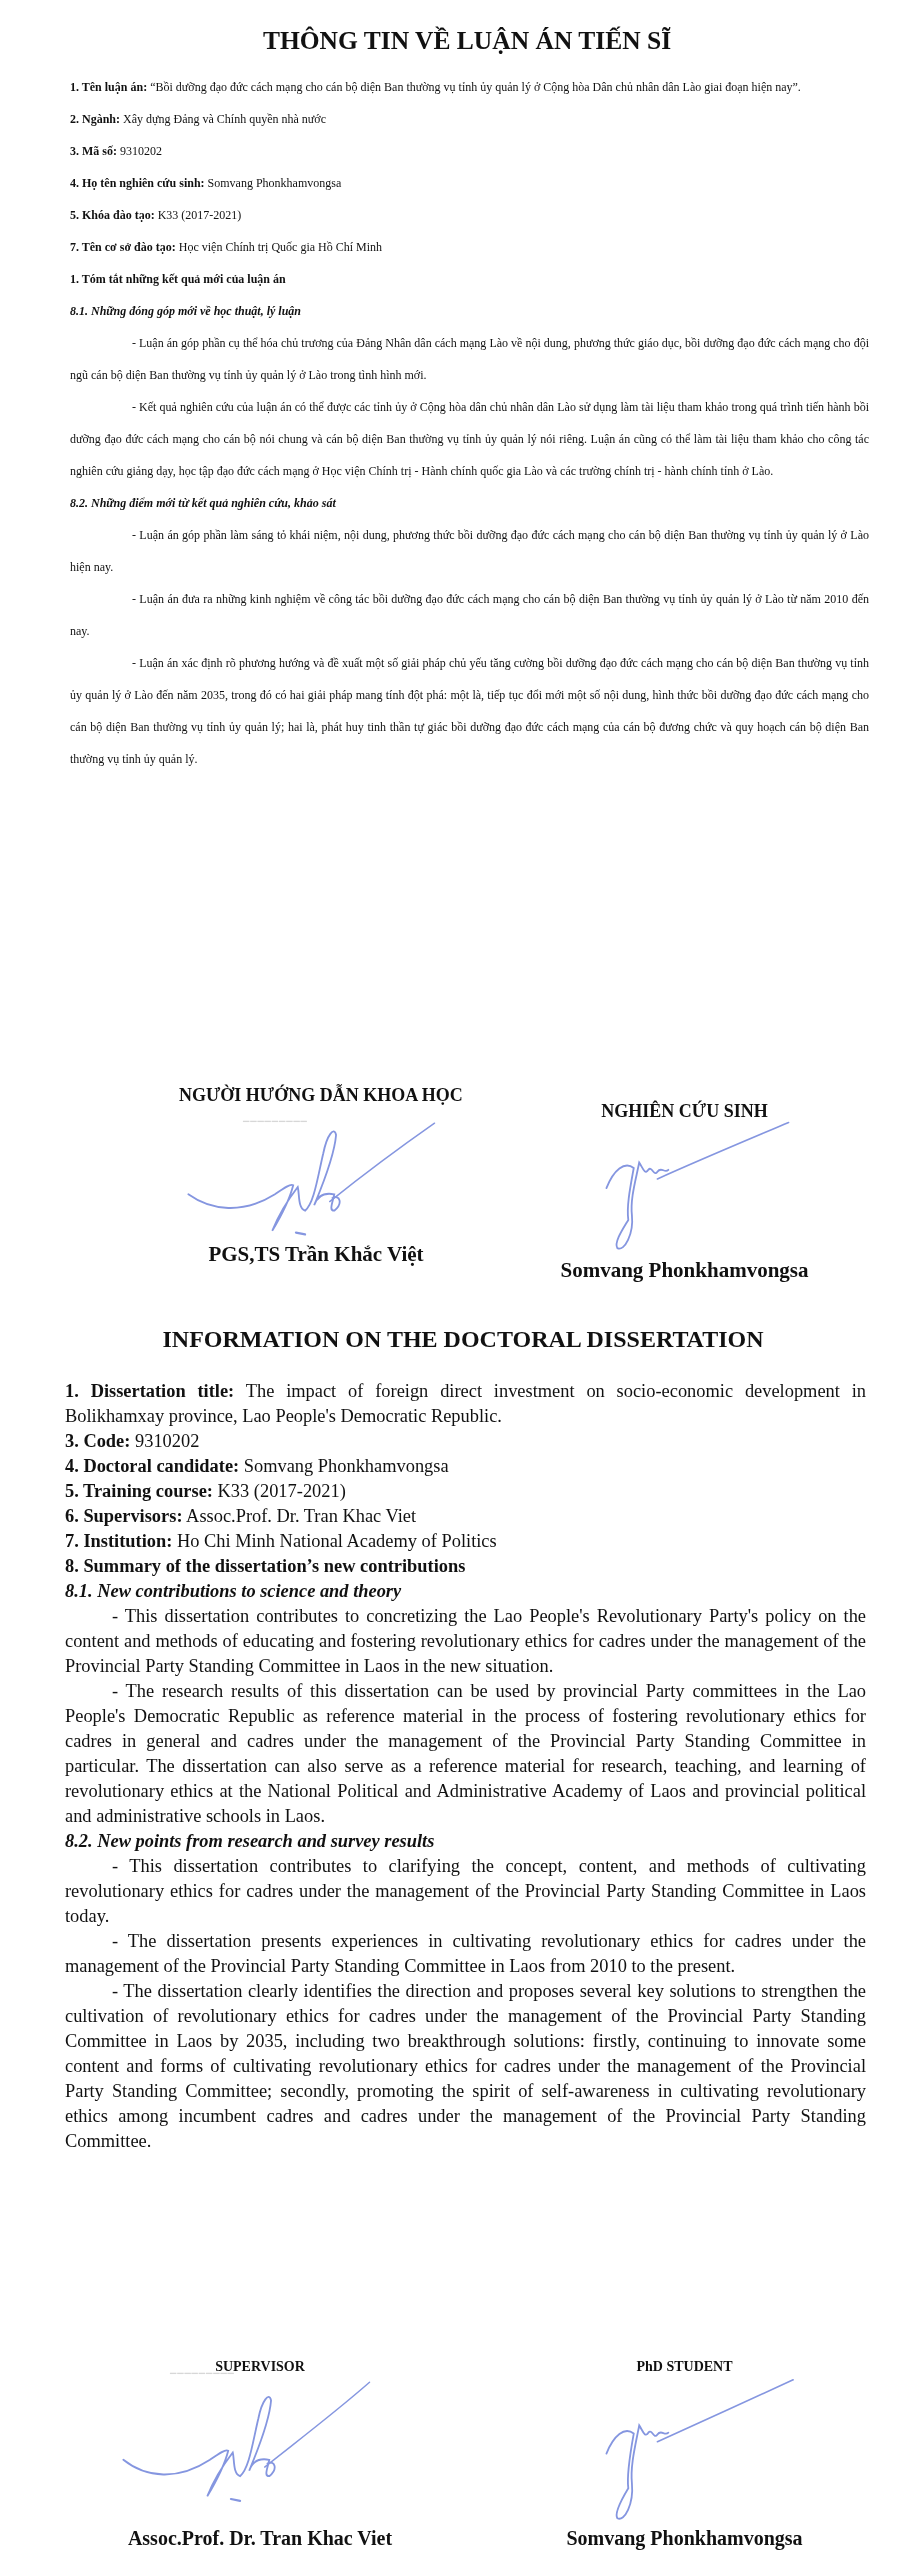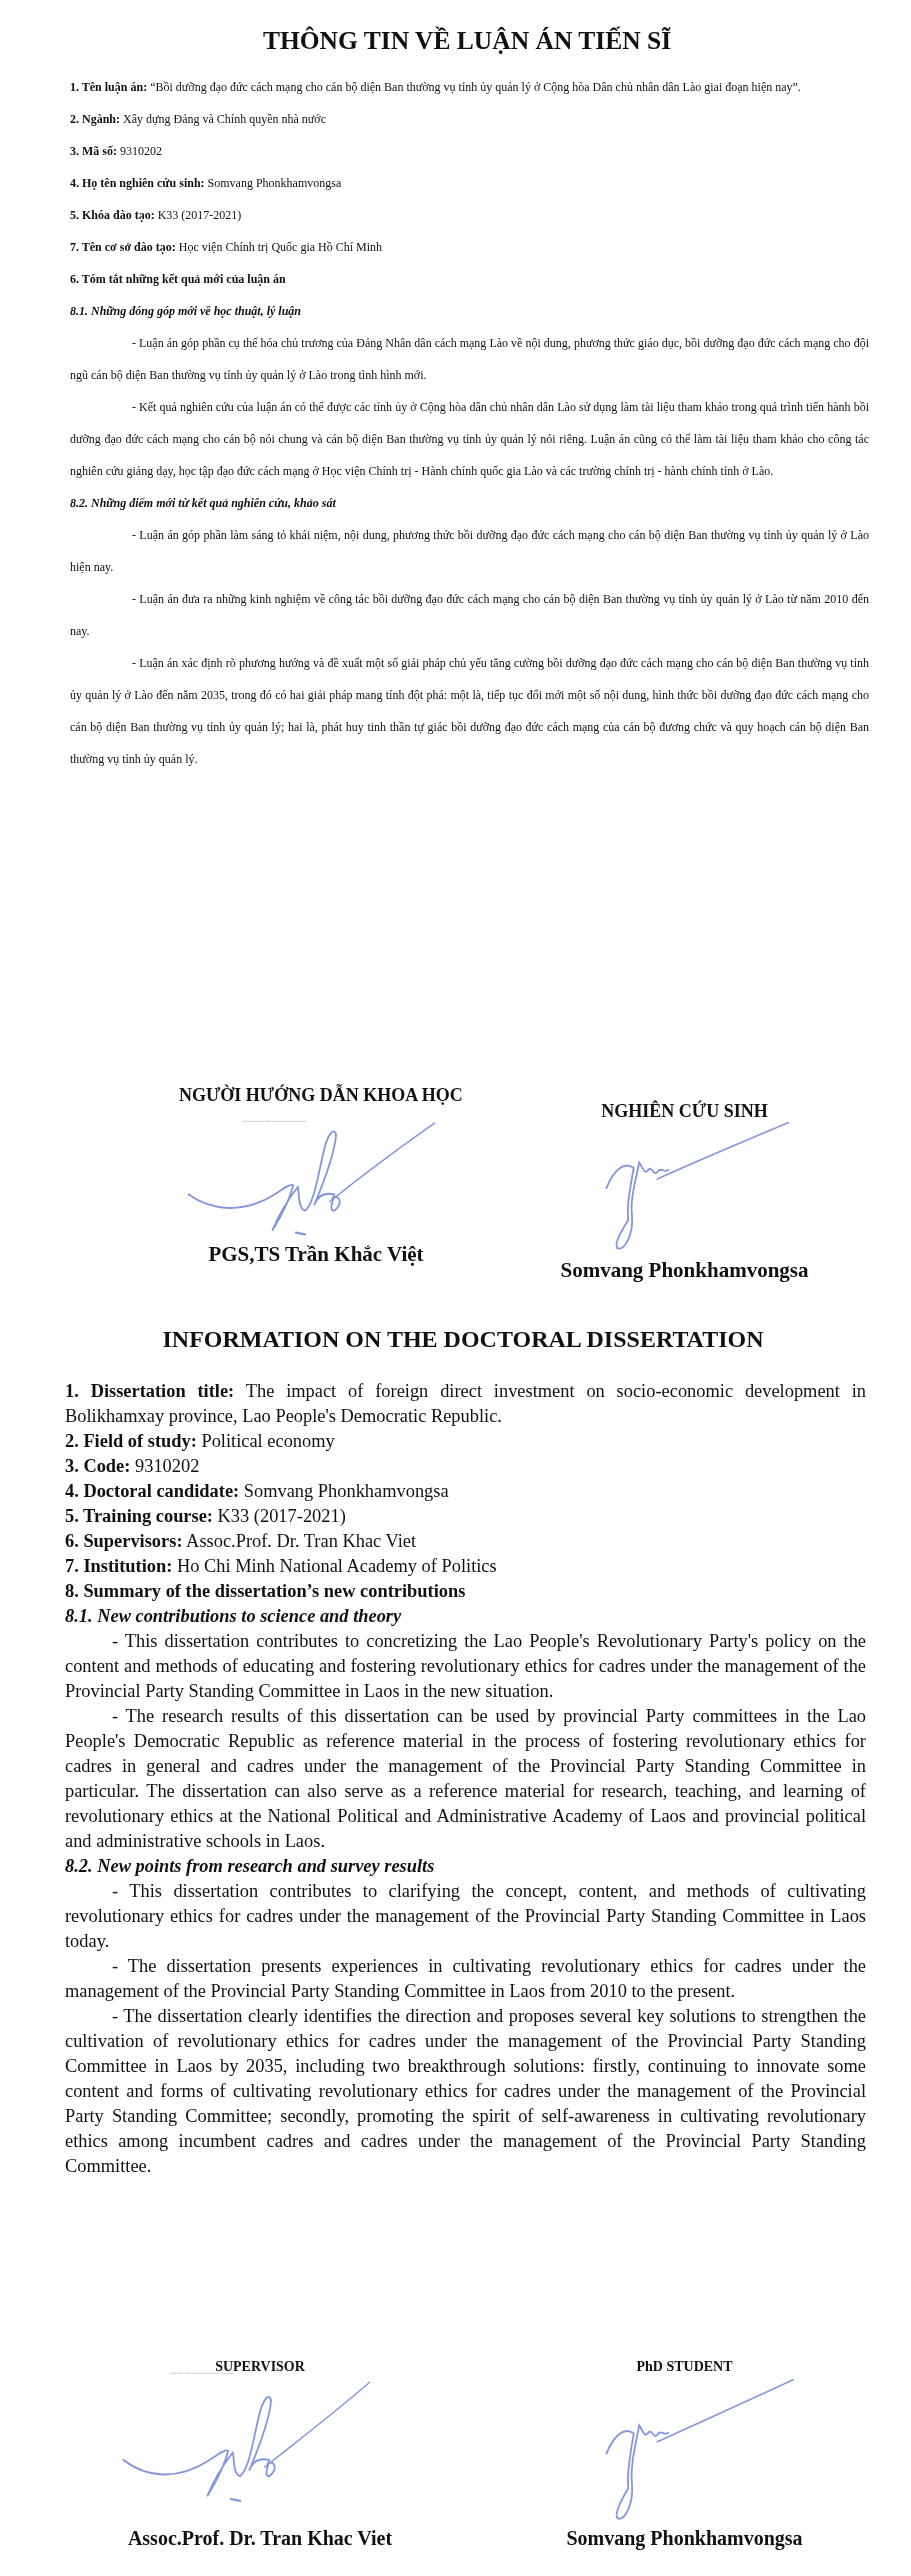--- a/index.html
+++ b/index.html
@@ -36,21 +36,21 @@
 <div class="section vi">
   <h1 class="doc-title">THÔNG TIN VỀ LUẬN ÁN TIẾN SĨ</h1>
 
   <div class="body">
     <p class="line"><span class="label">1. Tên luận án:</span><span> “Bồi dưỡng đạo đức cách mạng cho cán bộ diện Ban thường vụ tỉnh ủy quản lý ở Cộng hòa Dân chủ nhân dân Lào giai đoạn hiện nay”.</span></p>
     <p class="line"><span class="label">2. Ngành:</span><span> Xây dựng Đảng và Chính quyền nhà nước</span></p>
     <p class="line"><span class="label">3. Mã số:</span><span> 9310202</span></p>
     <p class="line"><span class="label">4. Họ tên nghiên cứu sinh:</span><span> Somvang Phonkhamvongsa</span></p>
     <p class="line"><span class="label">5. Khóa đào tạo:</span><span> K33 (2017-2021)</span></p>
     <p class="line"><span class="label">7. Tên cơ sở đào tạo:</span><span> Học viện Chính trị Quốc gia Hồ Chí Minh</span></p>
-    <p class="heading">6. Tóm tắt những kết quả mới của luận án</p>
+    <p class="heading">1. Tóm tắt những kết quả mới của luận án</p>
     <p class="subheading">8.1. Những đóng góp mới về học thuật, lý luận</p>
     <p class="para">- Luận án góp phần cụ thể hóa chủ trương của Đảng Nhân dân cách mạng Lào về nội dung, phương thức giáo dục, bồi dưỡng đạo đức cách mạng cho đội ngũ cán bộ diện Ban thường vụ tỉnh ủy quản lý ở Lào trong tình hình mới.</p>
     <p class="para">- Kết quả nghiên cứu của luận án có thể được các tỉnh ủy ở Cộng hòa dân chủ nhân dân Lào sử dụng làm tài liệu tham khảo trong quá trình tiến hành bồi dưỡng đạo đức cách mạng cho cán bộ nói chung và cán bộ diện Ban thường vụ tỉnh ủy quản lý nói riêng. Luận án cũng có thể làm tài liệu tham khảo cho công tác nghiên cứu giảng dạy, học tập đạo đức cách mạng ở Học viện Chính trị - Hành chính quốc gia Lào và các trường chính trị - hành chính tỉnh ở Lào.</p>
     <p class="subheading">8.2. Những điểm mới từ kết quả nghiên cứu, khảo sát</p>
     <p class="para">- Luận án góp phần làm sáng tỏ khái niệm, nội dung, phương thức bồi dưỡng đạo đức cách mạng cho cán bộ diện Ban thường vụ tỉnh ủy quản lý ở Lào hiện nay.</p>
     <p class="para">- Luận án đưa ra những kinh nghiệm về công tác bồi dưỡng đạo đức cách mạng cho cán bộ diện Ban thường vụ tỉnh ủy quản lý ở Lào từ năm 2010 đến nay.</p>
     <p class="para">- Luận án xác định rõ phương hướng và đề xuất một số giải pháp chủ yếu tăng cường bồi dưỡng đạo đức cách mạng cho cán bộ diện Ban thường vụ tỉnh ủy quản lý ở Lào đến năm 2035, trong đó có hai giải pháp mang tính đột phá: một là, tiếp tục đổi mới một số nội dung, hình thức bồi dưỡng đạo đức cách mạng cho cán bộ diện Ban thường vụ tỉnh ủy quản lý; hai là, phát huy tinh thần tự giác bồi dưỡng đạo đức cách mạng của cán bộ đương chức và quy hoạch cán bộ diện Ban thường vụ tỉnh ủy quản lý.</p>
   </div>
 
   <div class="sig-block" style="left:143px; top:1085px; width:274px; height:191px;margin-left:36px;">
@@ -72,21 +72,20 @@
     </svg>
     <p class="sig-name">Somvang Phonkhamvongsa</p>
   </div>
 </div>
 
 <div class="section en">
   <h1 class="doc-title">INFORMATION ON THE DOCTORAL DISSERTATION</h1>
 
   <div class="body">
     <p class="line"><span class="label">1. Dissertation title:</span><span> The impact of foreign direct investment on socio-economic development in Bolikhamxay province, Lao People's Democratic Republic.</span></p>
-    <p class="line"><span class="label">2. Field of study:</span><span> Political economy</span></p>
     <p class="line"><span class="label">3. Code:</span><span> 9310202</span></p>
     <p class="line"><span class="label">4. Doctoral candidate:</span><span> Somvang Phonkhamvongsa</span></p>
     <p class="line"><span class="label">5. Training course:</span><span> K33 (2017-2021)</span></p>
     <p class="line"><span class="label">6. Supervisors:</span><span> Assoc.Prof. Dr. Tran Khac Viet</span></p>
     <p class="line"><span class="label">7. Institution:</span><span> Ho Chi Minh National Academy of Politics</span></p>
     <p class="heading">8. Summary of the dissertation’s new contributions</p>
     <p class="subheading">8.1. New contributions to science and theory</p>
     <p class="para">- This dissertation contributes to concretizing the Lao People's Revolutionary Party's policy on the content and methods of educating and fostering revolutionary ethics for cadres under the management of the Provincial Party Standing Committee in Laos in the new situation.</p>
     <p class="para">- The research results of this dissertation can be used by provincial Party committees in the Lao People's Democratic Republic as reference material in the process of fostering revolutionary ethics for cadres in general and cadres under the management of the Provincial Party Standing Committee in particular. The dissertation can also serve as a reference material for research, teaching, and learning of revolutionary ethics at the National Political and Administrative Academy of Laos and provincial political and administrative schools in Laos.</p>
     <p class="subheading">8.2. New points from research and survey results</p>

